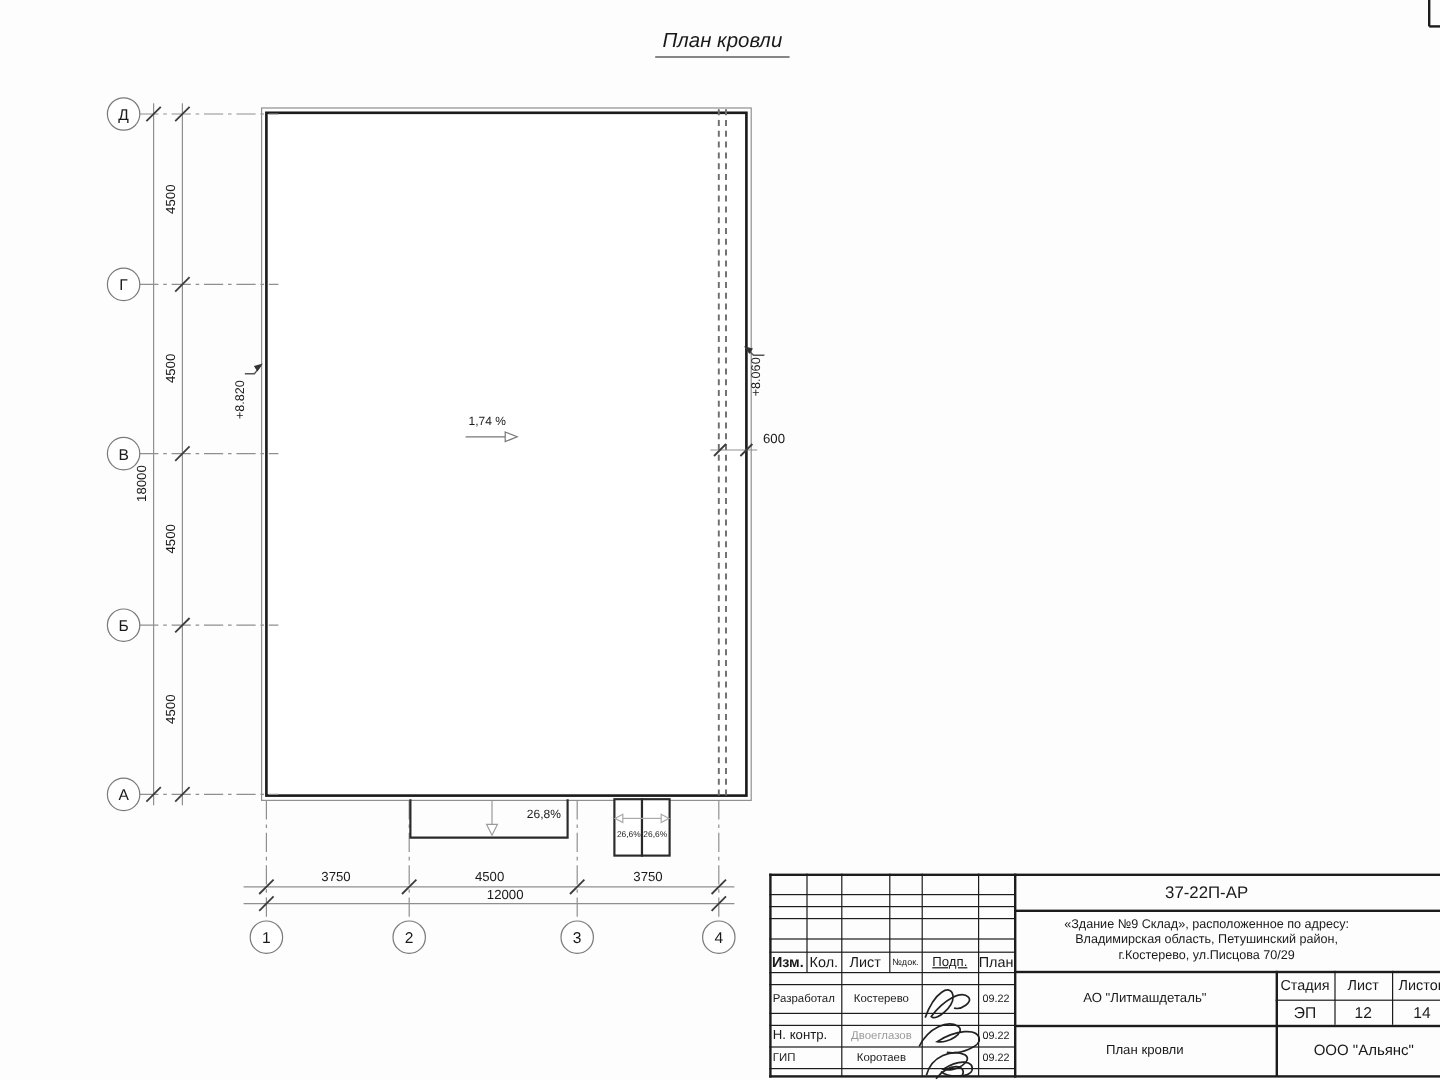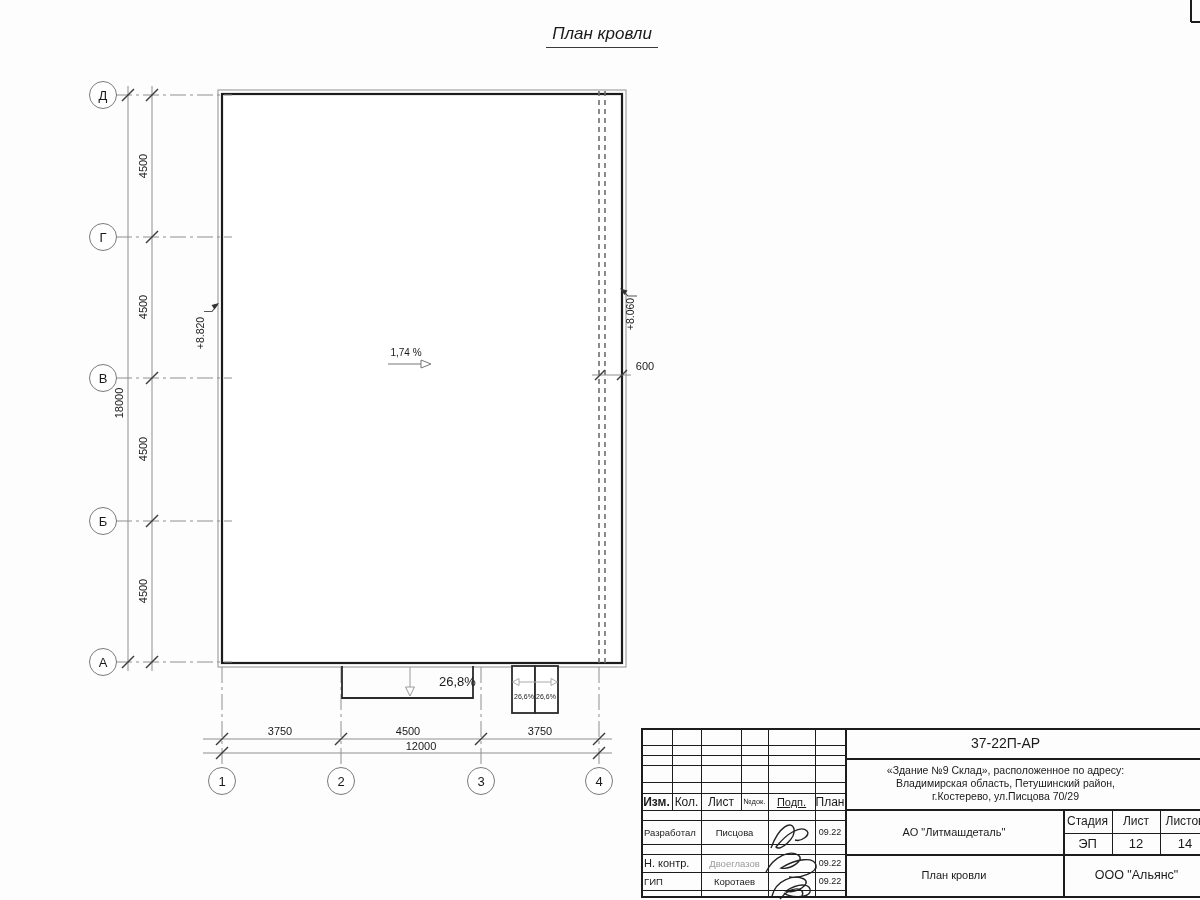--- a/index.html
+++ b/index.html
@@ -4,21 +4,21 @@
 <style>
   html,body{margin:0;padding:0;}
   body{
     width:1200px;height:900px;position:relative;overflow:hidden;
     background:#fdfdfd;font-family:"Liberation Sans",sans-serif;color:#1a1a1a;
   }
   .lbl{position:absolute;white-space:nowrap;color:#1a1a1a;}
   .ctr{transform:translate(-50%,-50%);}
   .rot{transform:translate(-50%,-50%) rotate(-90deg);}
   .dim{font-size:11px;}
-  .small{font-size:13px;padding-left:23px;}
+  .small{font-size:10px;padding-left:23px;}
   .tiny{font-size:7px;}
   .bubble{
     position:absolute;width:26px;height:26px;border:1px solid #7a7a7a;border-radius:50%;
     background:#fff;display:flex;align-items:center;justify-content:center;
     font-size:13px;transform:translate(-50%,-50%);
   }
   .sheet-title{
     position:absolute;left:546px;top:24px;width:112px;text-align:center;
     font-size:17px;font-style:italic;border-bottom:1px solid #3a3a3a;padding-bottom:3px;
   }
@@ -220,21 +220,21 @@
 </div>
 
 <div class="tb" style="left:641px;top:793px;width:31px;height:17px;font-size:12px;font-weight:bold;">Изм.</div>
 <div class="tb" style="left:672px;top:793px;width:29px;height:17px;font-size:12px;">Кол.</div>
 <div class="tb" style="left:701px;top:793px;width:40px;height:17px;font-size:12px;">Лист</div>
 <div class="tb" style="left:741px;top:793px;width:27px;height:17px;font-size:7.5px;">№док.</div>
 <div class="tb" style="left:768px;top:793px;width:47px;height:17px;font-size:11px;text-decoration:underline;">Подп.</div>
 <div class="tb" style="left:815px;top:793px;width:30px;height:17px;font-size:12px;">План</div>
 
 <div class="tb left" style="left:644px;top:820px;width:55px;height:24px;font-size:9.5px;">Разработал</div>
-<div class="tb" style="left:701px;top:820px;width:67px;height:24px;font-size:9.5px;">Писцова</div>
+<div class="tb" style="left:701px;top:820px;width:67px;height:24px;font-size:9.5px;">Костерево</div>
 <div class="tb" style="left:815px;top:822px;width:30px;height:20px;font-size:9px;">09.22</div>
 
 <div class="tb left" style="left:644px;top:854px;width:55px;height:18px;font-size:11px;">Н. контр.</div>
 <div class="tb gray" style="left:701px;top:854px;width:67px;height:18px;font-size:9.5px;">Двоеглазов</div>
 <div class="tb" style="left:815px;top:855px;width:30px;height:16px;font-size:9px;">09.22</div>
 
 <div class="tb left" style="left:644px;top:872px;width:55px;height:18px;font-size:9.5px;">ГИП</div>
 <div class="tb" style="left:701px;top:872px;width:67px;height:18px;font-size:9.5px;">Коротаев</div>
 <div class="tb" style="left:815px;top:873px;width:30px;height:16px;font-size:9px;">09.22</div>
 

